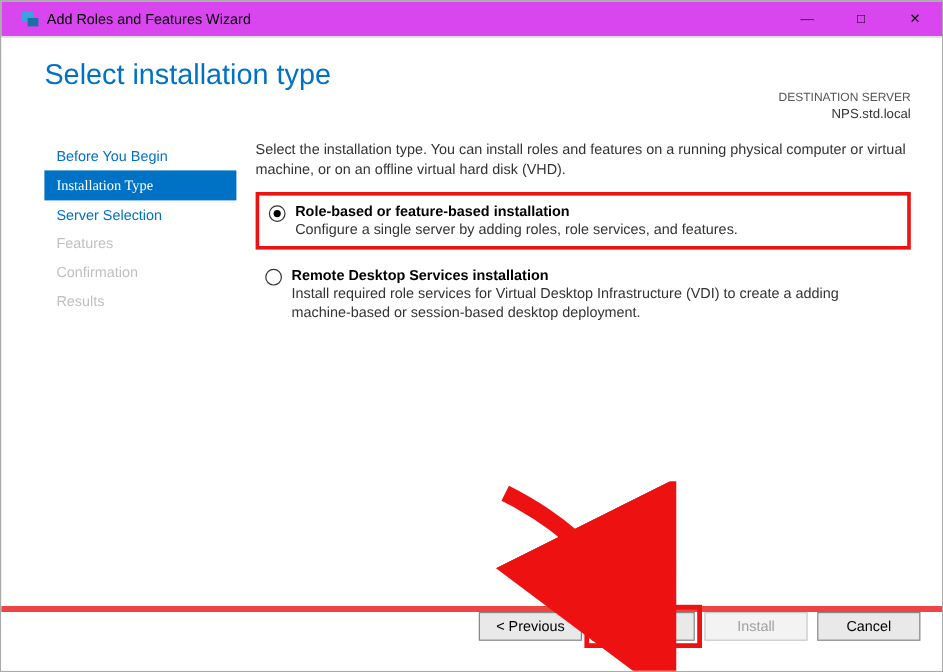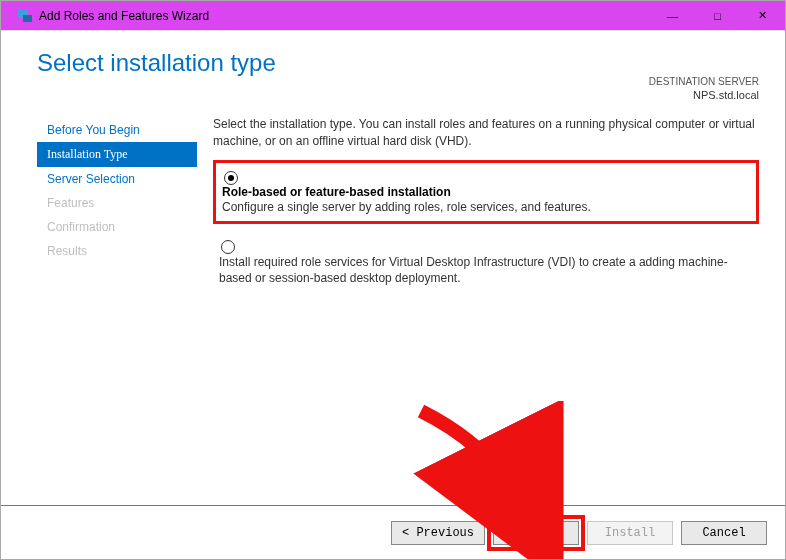--- a/index.html
+++ b/index.html
@@ -76,21 +76,20 @@
   .content {
     flex: 1;
     padding: 6px 0 0 16px;
   }
   .instr { color:#333; line-height:1.4; margin-bottom: 10px; }
   .opt-block {
     display: flex;
     align-items: flex-start;
     padding: 6px 8px 6px 6px;
     margin-bottom: 8px;
-    flex-direction: column;
   }
   .opt-block.highlighted {
     border: 3px solid #e11;
   }
   .radio {
     width: 14px; height: 14px;
     border: 1px solid #333;
     border-radius: 50%;
     margin: 2px 8px 0 2px;
     position: relative;
@@ -101,28 +100,26 @@
     position:absolute;
     top:3px; left:3px; width:6px; height:6px;
     background:#000; border-radius:50%;
   }
   .opt-text .opt-title { font-weight: bold; }
   .opt-text .opt-desc { color:#333; line-height:1.35; }
   .footer {
     position: absolute;
     bottom: 0; left: 0; right: 0;
     height: 54px;
-    border-top: 1px solid #ef4444;
-    display: flex;
-    align-items: center;
+    border-top: 5px solid #ef4444;
+    display: flex;
     justify-content: flex-end;
     padding-right: 18px;
     gap: 8px;
     background:#fff;
-    font-family:Liberation Mono, monospace;
   }
   .btn {
     min-width: 86px;
     height: 24px;
     border: 1px solid #888;
     background: #e9e9e9;
     font-size: 12px;
     padding: 0 10px;
     display:flex; align-items:center; justify-content:center;
   }
@@ -185,20 +182,21 @@
       <div class="radio checked"></div>
       <div class="opt-text">
         <div class="opt-title">Role-based or feature-based installation</div>
         <div class="opt-desc">Configure a single server by adding roles, role services, and features.</div>
       </div>
     </div>
 
     <div class="opt-block">
       <div class="radio"></div>
       <div class="opt-text">
+        <div class="opt-title">Remote Desktop Services installation</div>
         <div class="opt-desc">Install required role services for Virtual Desktop Infrastructure (VDI) to create a adding machine-based or session-based desktop deployment.</div>
       </div>
     </div>
   </div>
 </div>
 
 <div class="footer">
   <div class="btn">&lt; Previous</div>
   <div class="btn emph-wrap">Next &gt;</div>
   <div class="btn disabled">Install</div>

